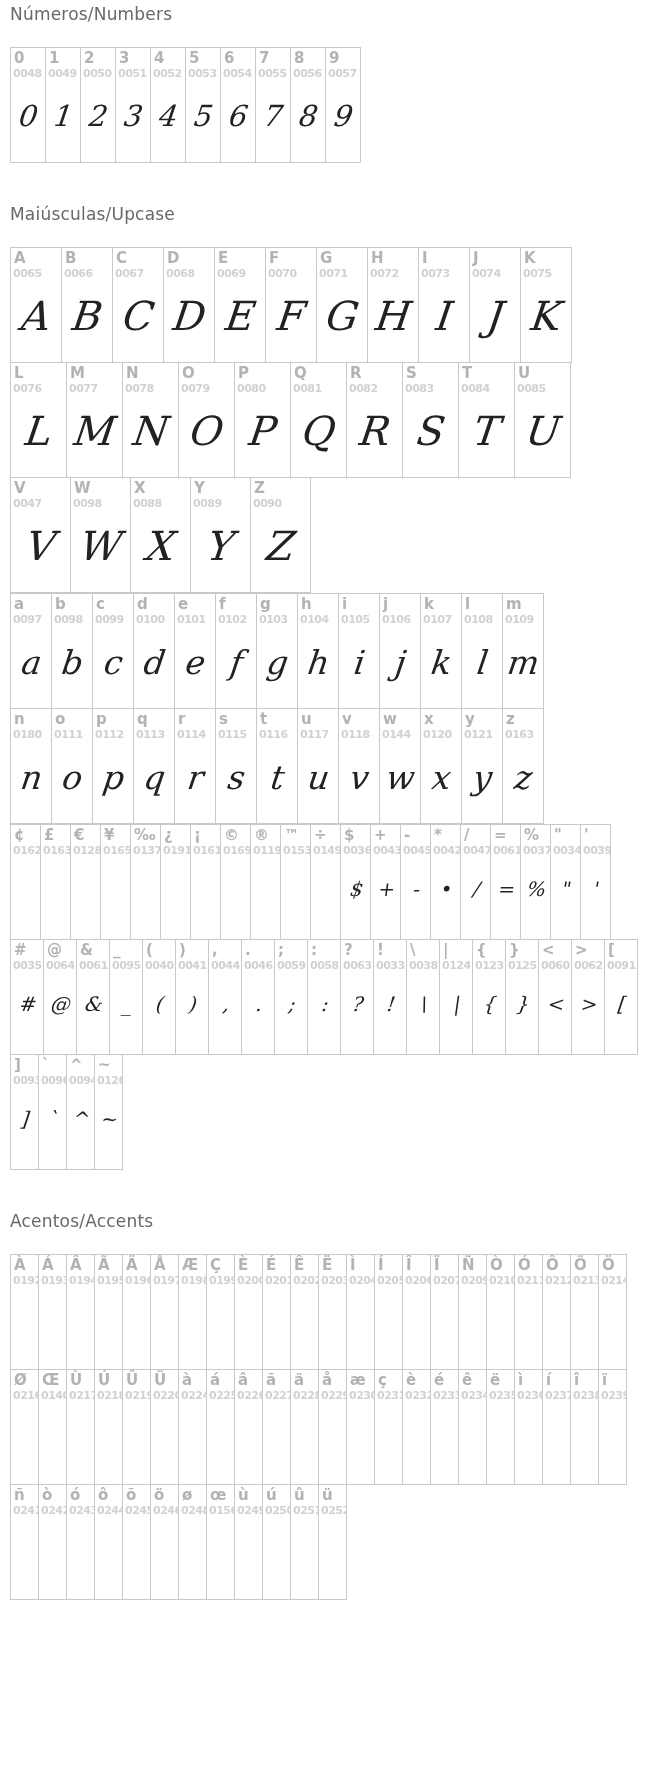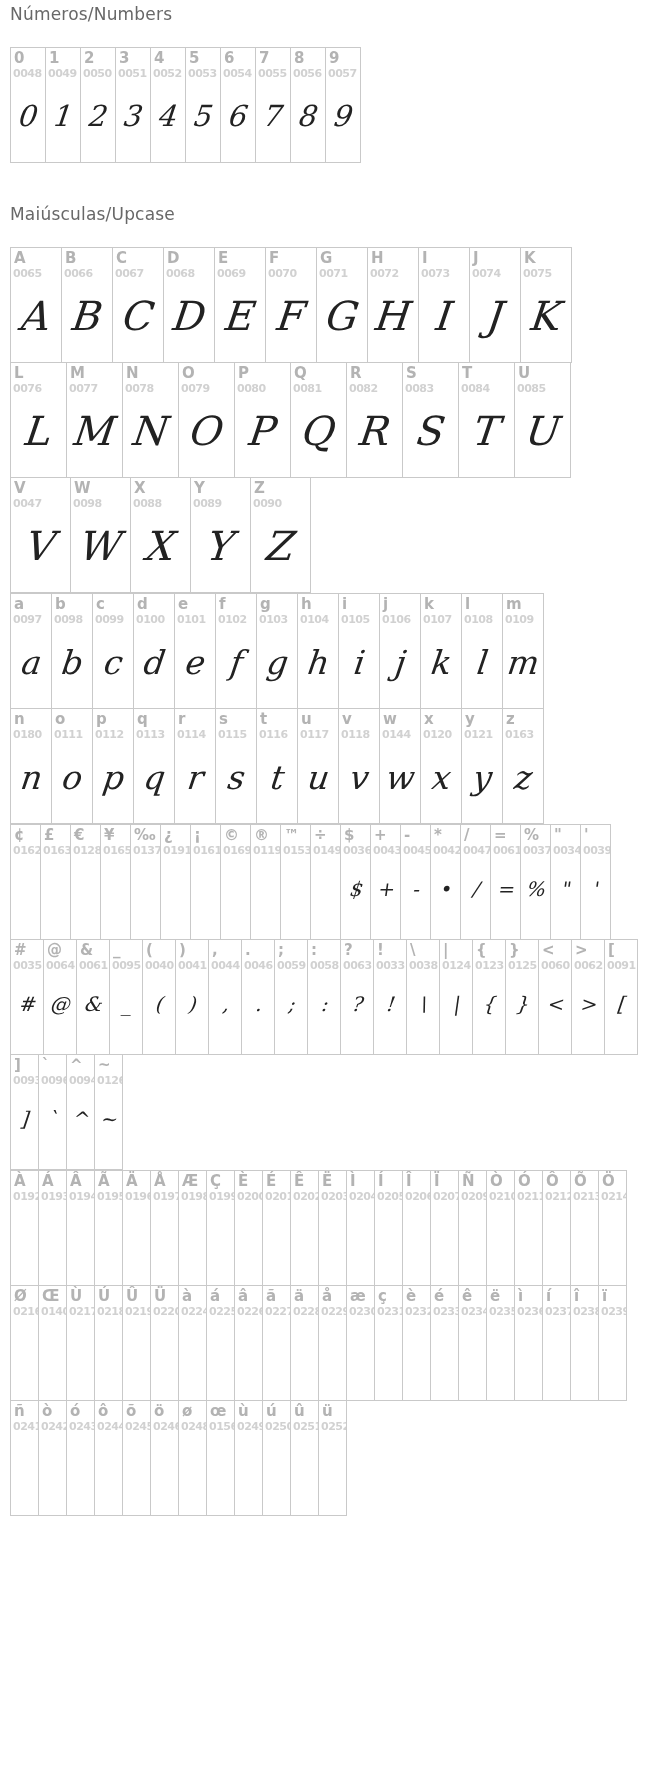--- a/index.html
+++ b/index.html
@@ -587,20 +587,21 @@
           <div class="cell" style="width: 29px;">
             <div class="cell-char">~</div>
             <div class="cell-code">0126</div>
             <div class="cell-glyph">~</div>
           </div>
         </div>
       </div>
   </section>
 
   <section class="sec-accents">
+    <h2>Acentos/Accents</h2>
     <div class="rows">
         <div class="row">
           <div class="cell" style="width: 29px;">
             <div class="cell-char">À</div>
             <div class="cell-code">0192</div>
             <div class="cell-glyph"></div>
           </div>
           <div class="cell" style="width: 29px;">
             <div class="cell-char">Á</div>
             <div class="cell-code">0193</div>

